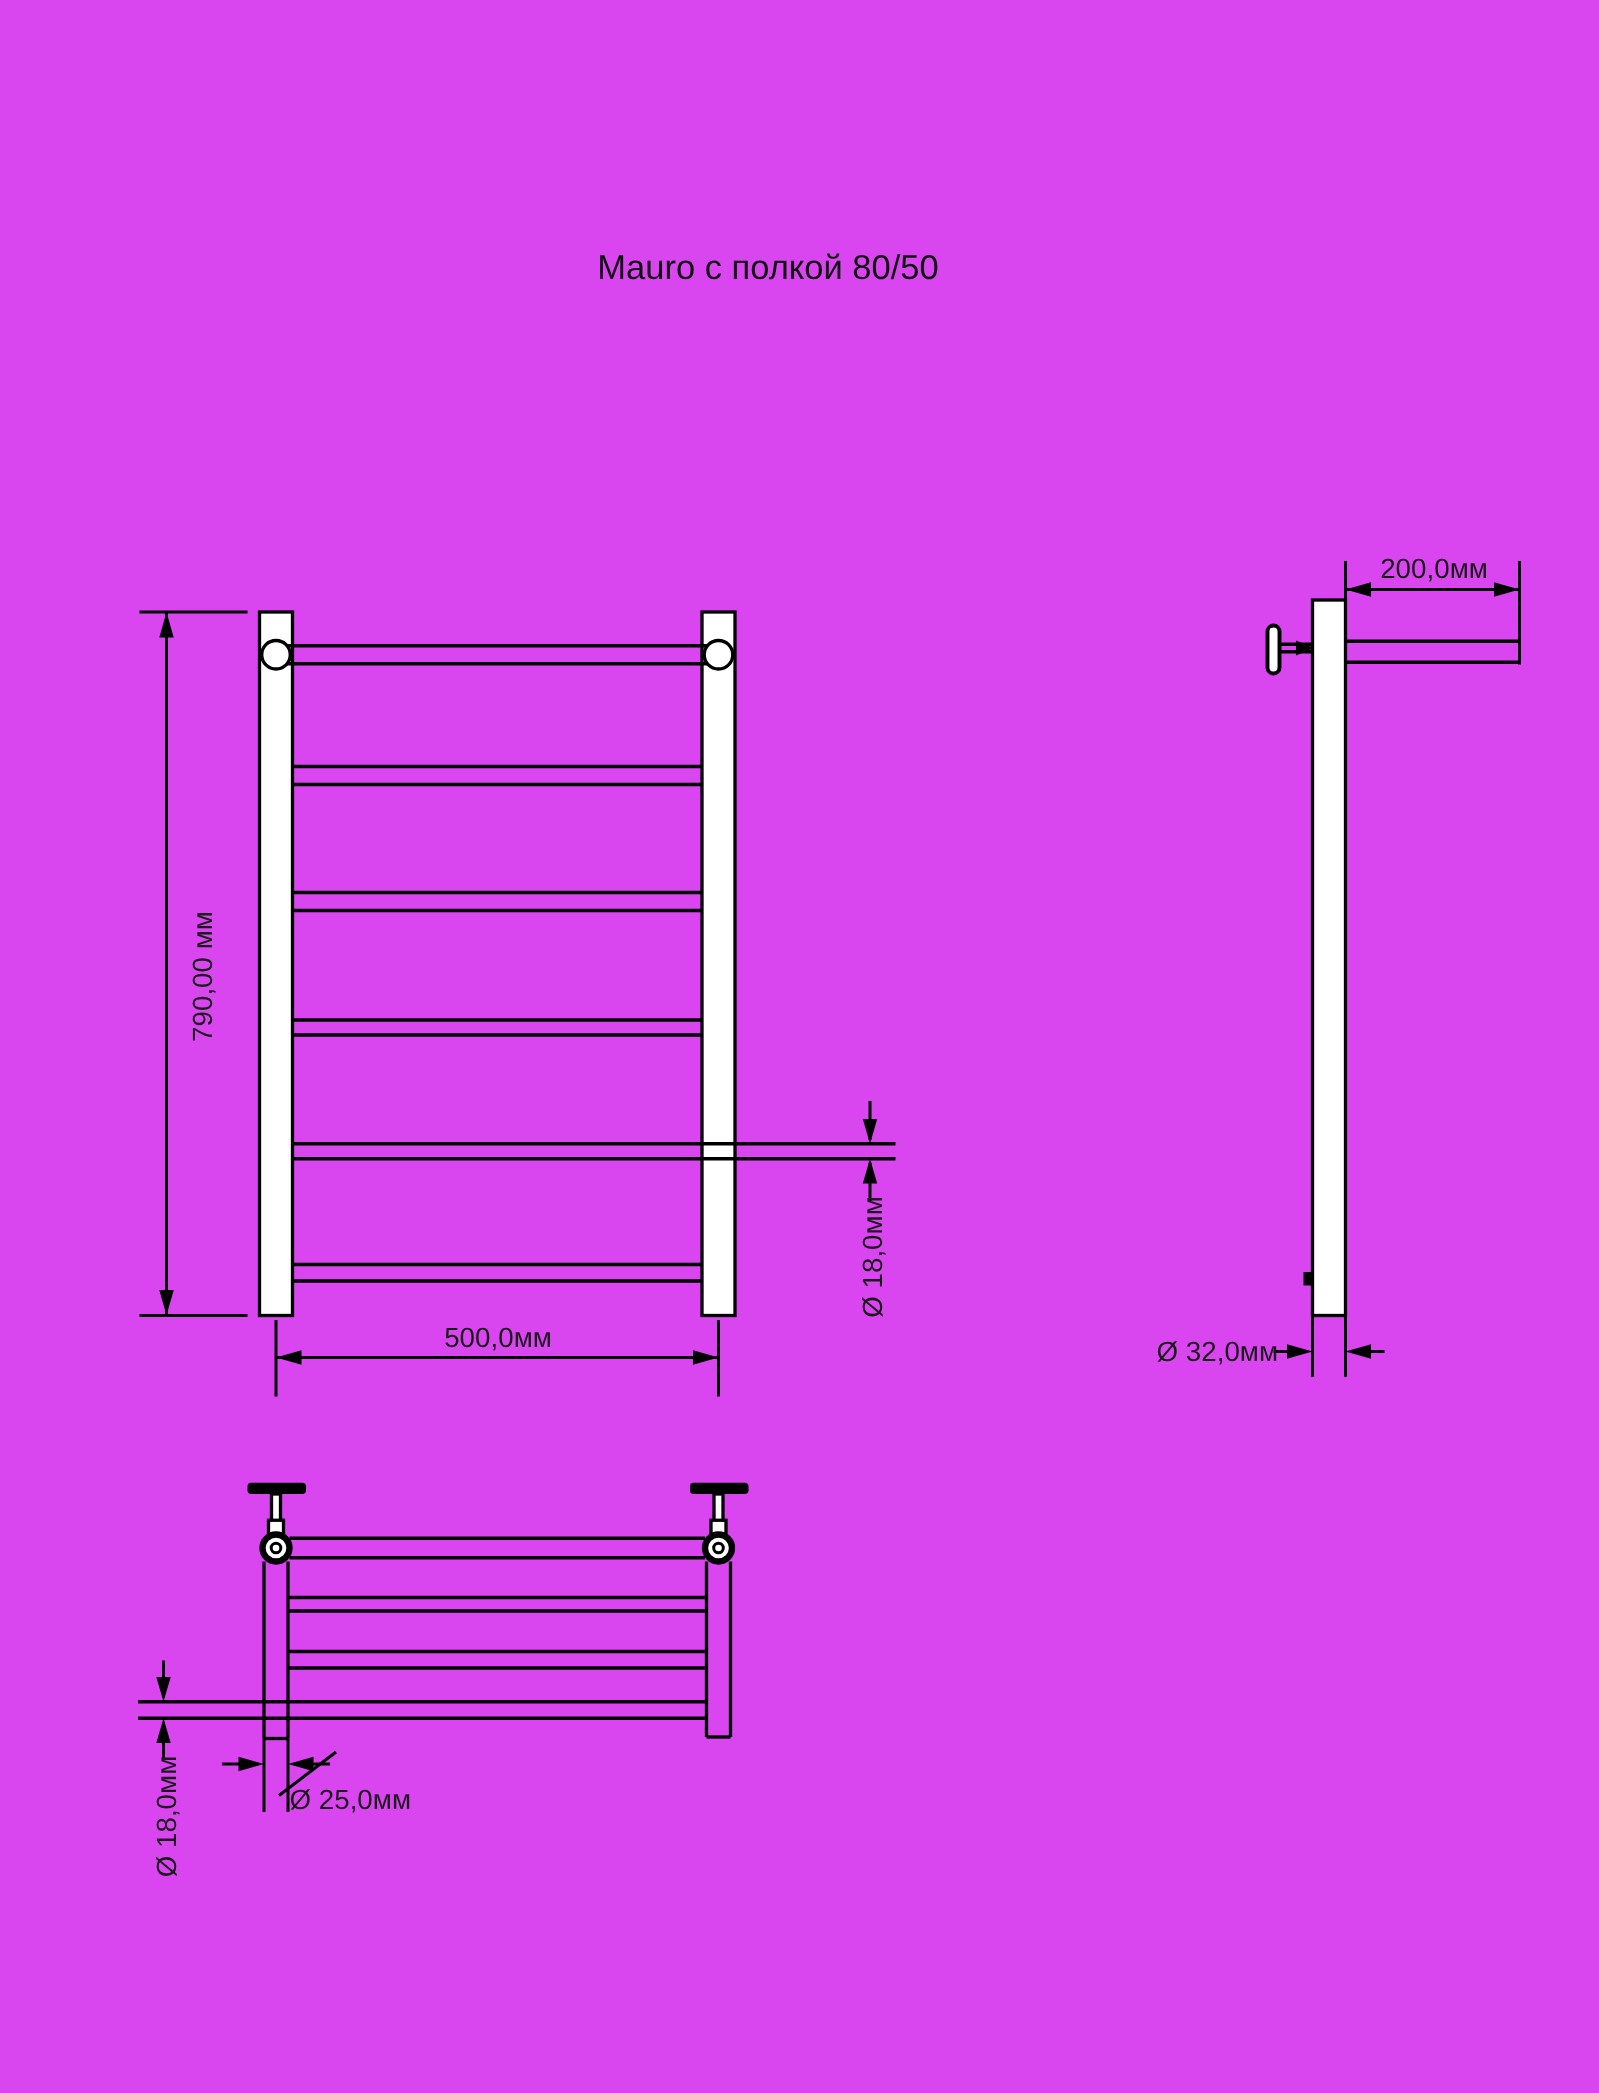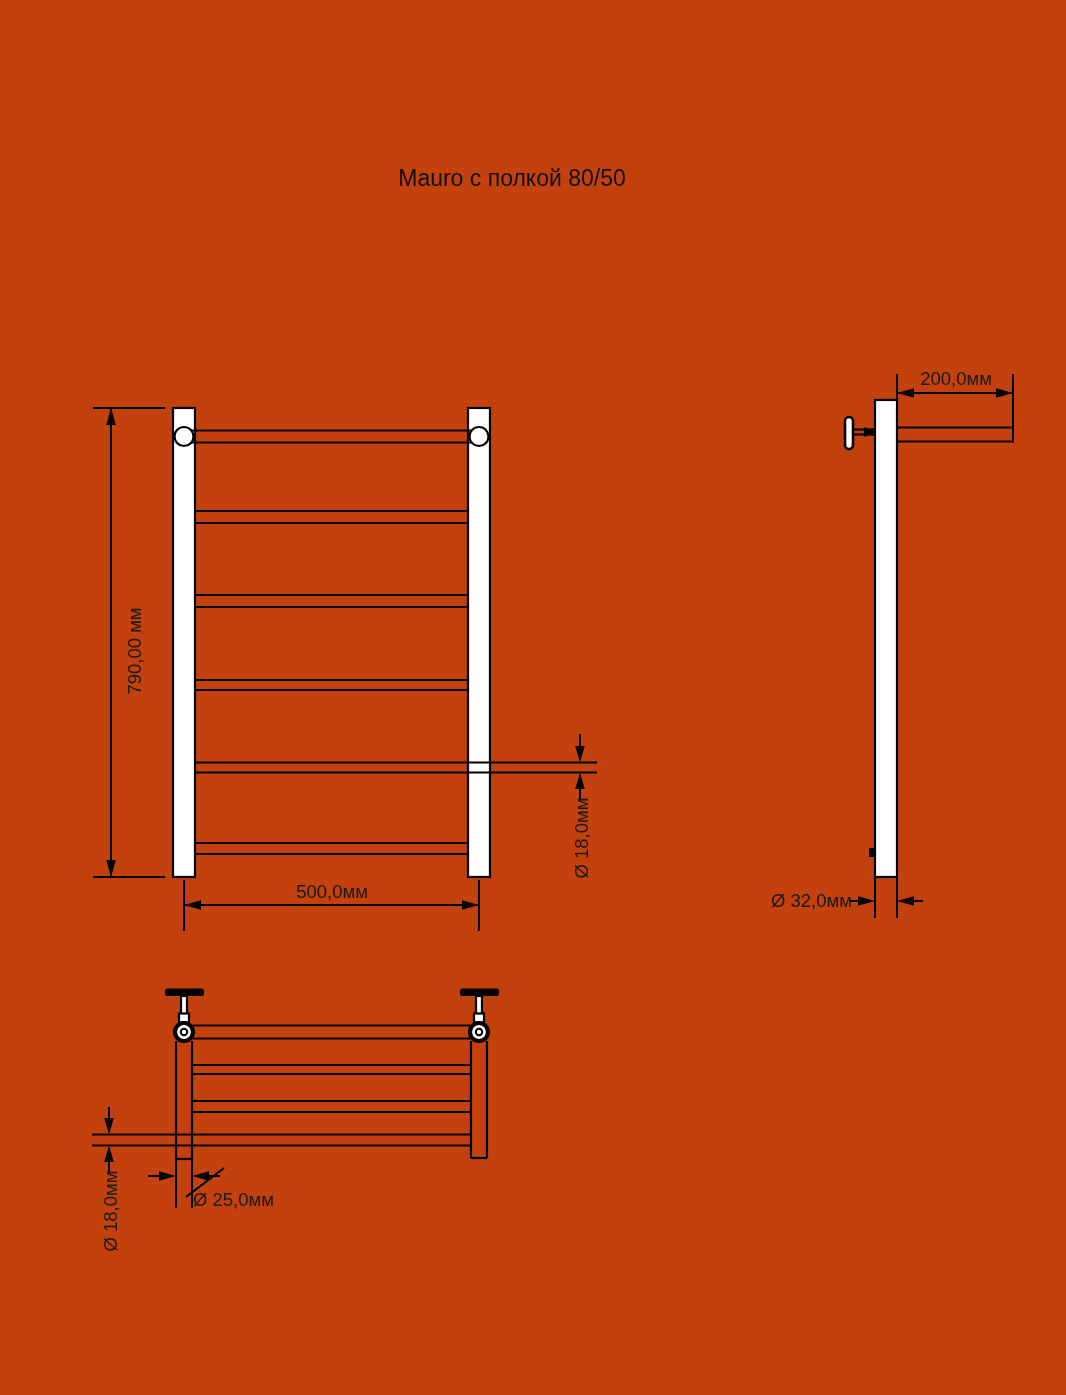--- a/index.html
+++ b/index.html
@@ -4,21 +4,21 @@
 <style>
   html, body {
     margin: 0;
     padding: 0;
     background: #ffffff;
   }
   .canvas {
     position: relative;
     width: 1066px;
     height: 1395px;
-    background: #c2410c;
+    background: #d946ef;
     font-family: "Liberation Sans", sans-serif;
   }
   svg { display: block; }
   .geo   { stroke: #000000; stroke-width: 2.2; fill: none; }
   .geo-fill { stroke: #000000; stroke-width: 2.2; fill: #ffffff; }
   .dim   { stroke: #000000; stroke-width: 2;   fill: none; }
   .arrow { fill: #000000; stroke: none; }
   .solid { fill: #000000; stroke: none; }
   .hub   { stroke: #000000; stroke-width: 4.2; fill: #ffffff; }
   .hub-inner { stroke: #000000; stroke-width: 2; fill: #ffffff; }

